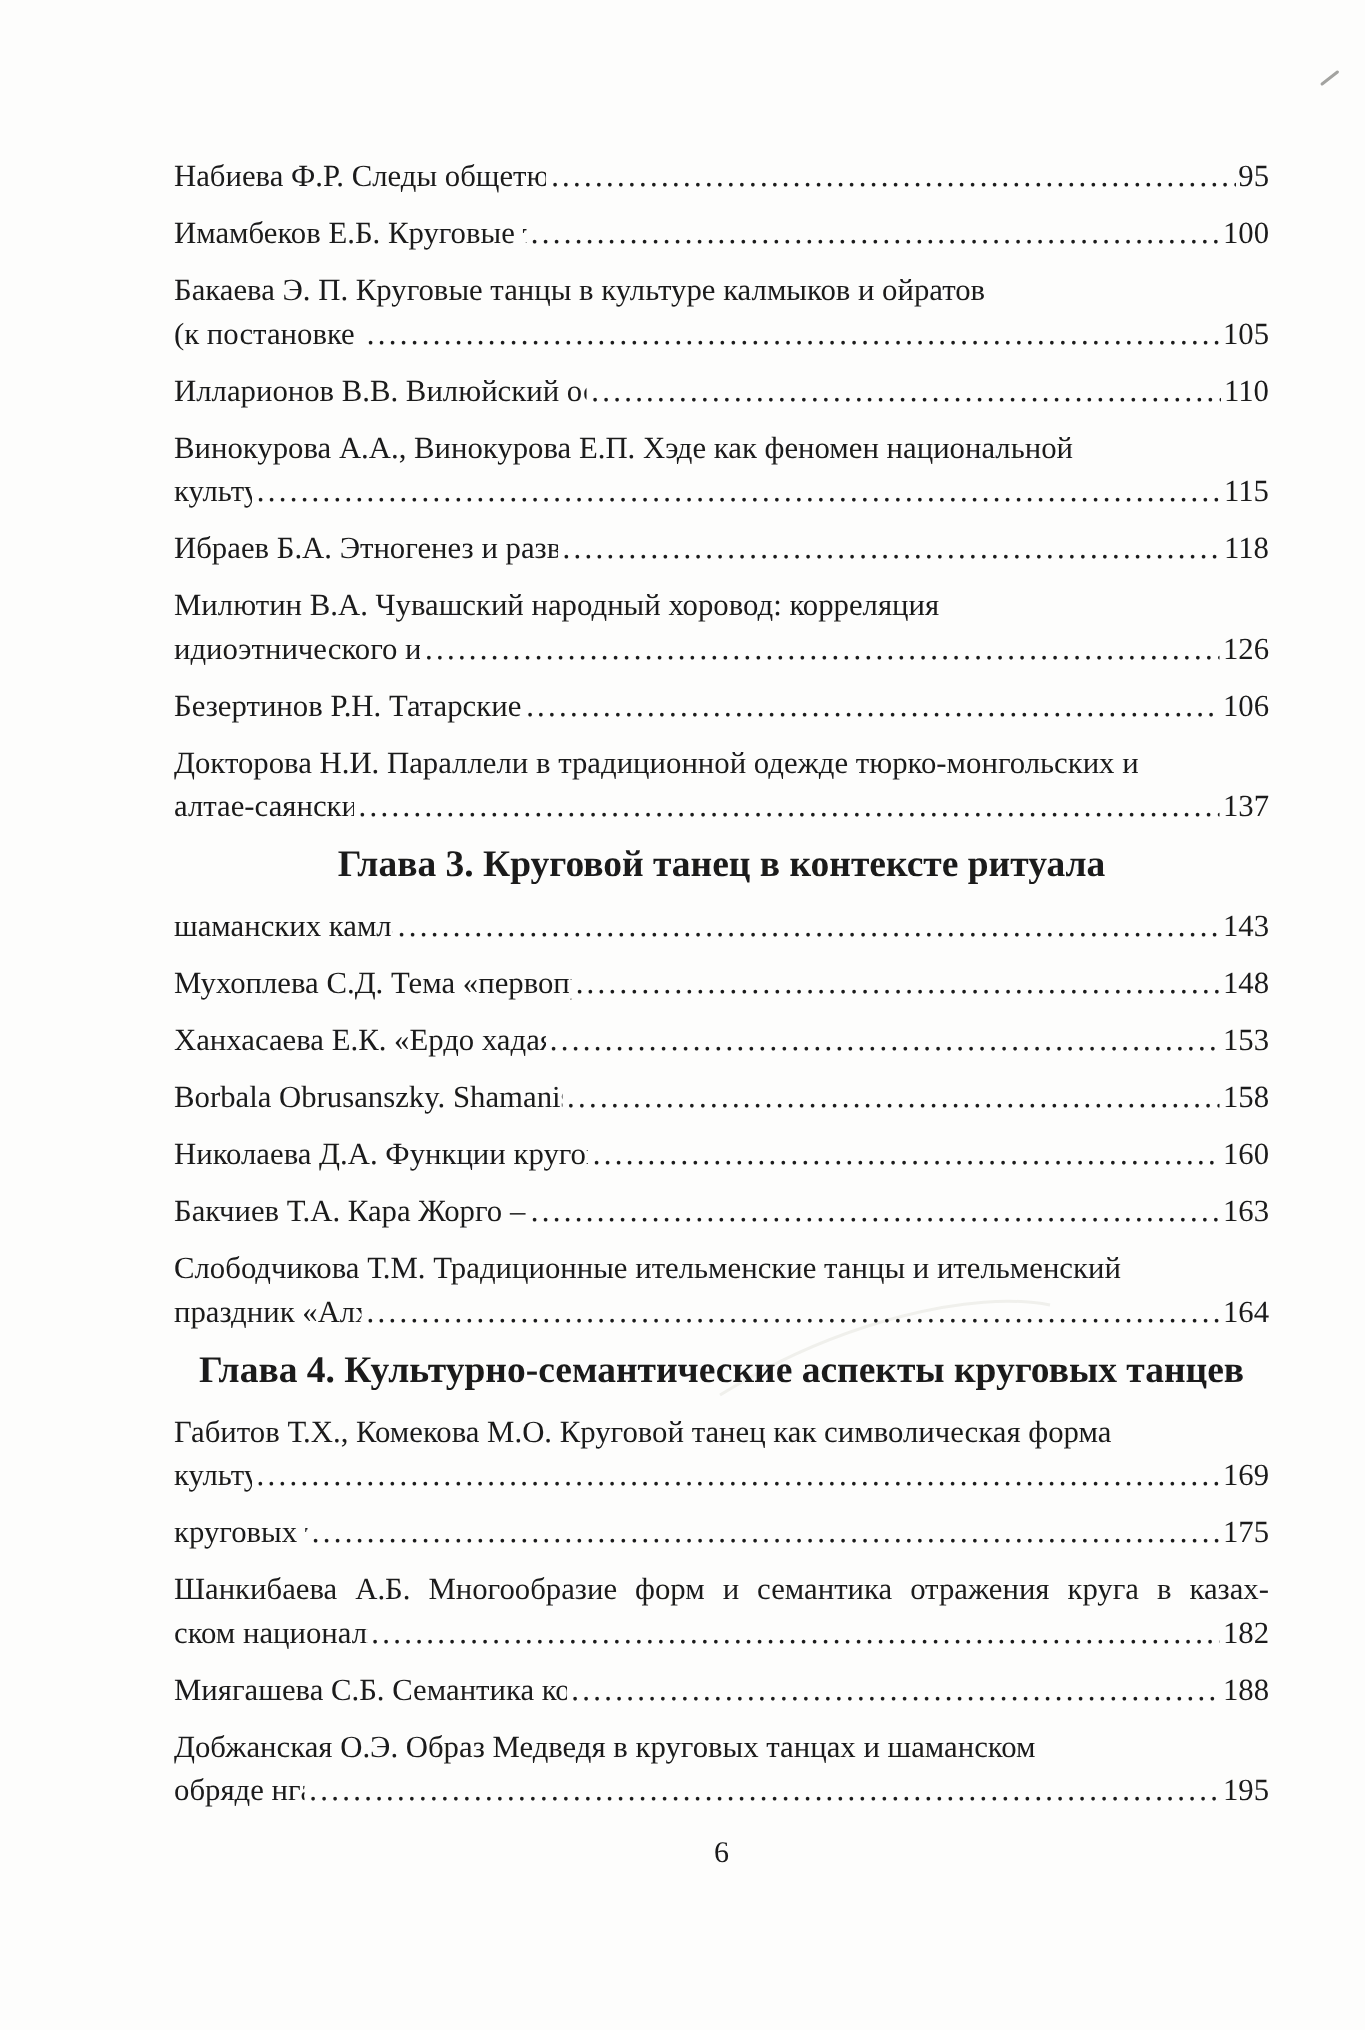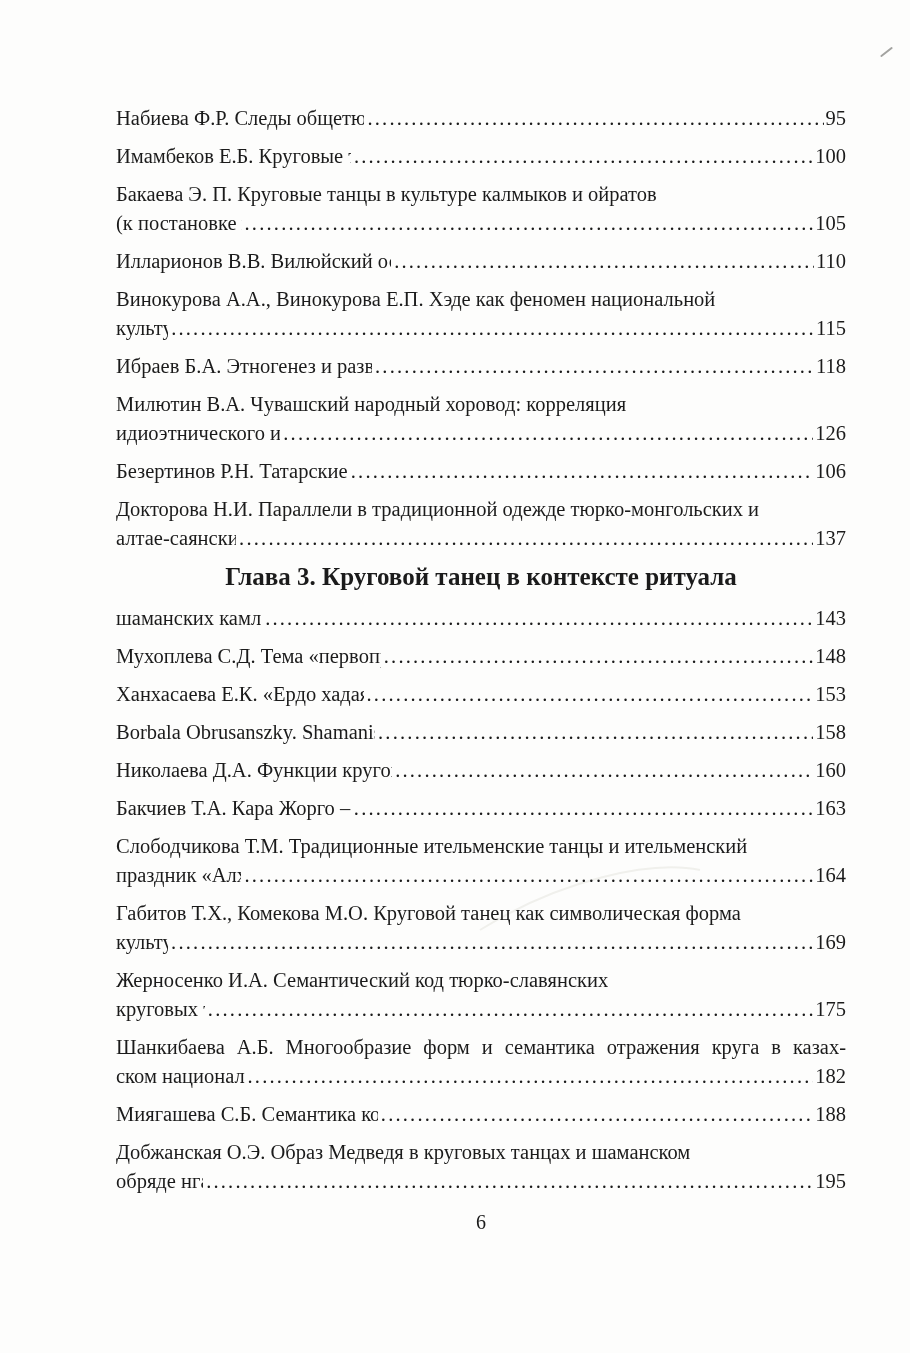--- a/index.html
+++ b/index.html
@@ -223,30 +223,30 @@
         <div class="toc-entry">
           <div class="toc-line">Слободчикова Т.М. Традиционные ительменские танцы и ительменский</div>
           <div class="toc-line toc-line-last">
             <span class="entry-text">праздник «Алхалалалай»</span>
             <span class="leader"></span>
             <span class="page-num">164</span>
           </div>
         </div>
       </div>
       <div class="toc-section">
+        <div class="chapter-heading">Глава 4. Культурно-семантические аспекты круговых танцев</div>
         <div class="toc-entry">
           <div class="toc-line">Габитов Т.Х., Комекова М.О. Круговой танец как символическая форма</div>
           <div class="toc-line toc-line-last">
             <span class="entry-text">культуры</span>
             <span class="leader"></span>
             <span class="page-num">169</span>
           </div>
         </div>
         <div class="toc-entry">
-          <div class="toc-line">Жерносенко И.А. Семантический код тюрко-славянских</div>
           <div class="toc-line toc-line-last">
             <span class="entry-text">круговых танцев</span>
             <span class="leader"></span>
             <span class="page-num">175</span>
           </div>
         </div>
         <div class="toc-entry">
           <div class="toc-line justified">Шанкибаева А.Б. Многообразие форм и семантика отражения круга в казах-</div>
           <div class="toc-line toc-line-last">
             <span class="entry-text">ском национальном танце</span>

